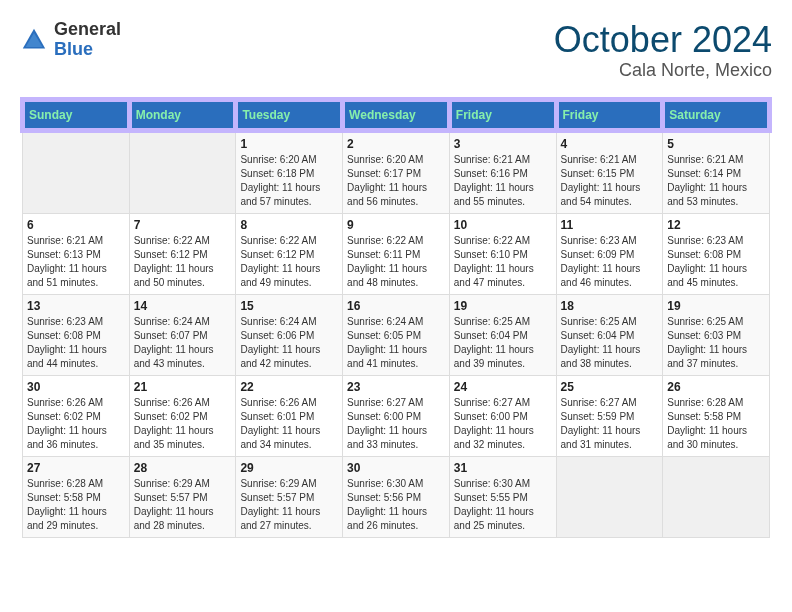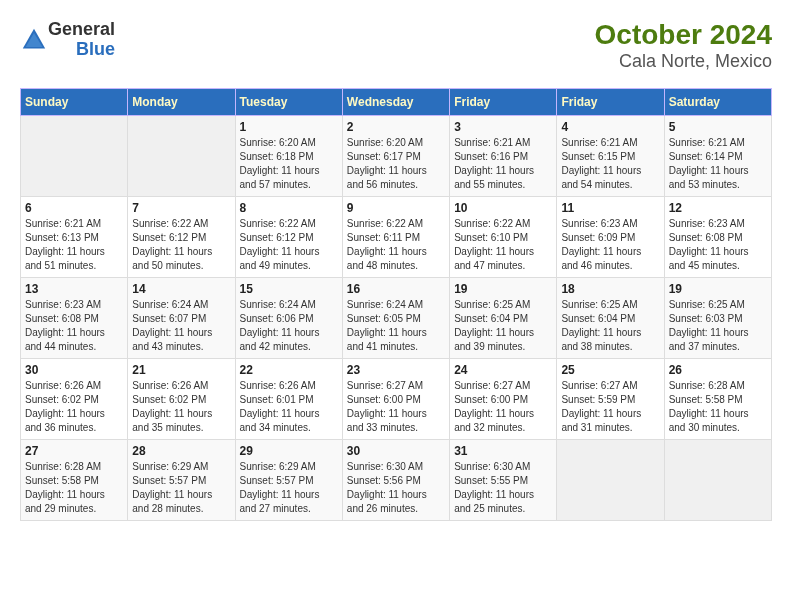--- a/index.html
+++ b/index.html
@@ -12,60 +12,59 @@
     }
     .header {
       display: flex;
       justify-content: space-between;
       align-items: flex-start;
       margin-bottom: 16px;
     }
     .logo {
       display: flex;
       align-items: center;
-      gap: 0;
-      text-align: right;
+      gap: 6px;
     }
     .logo-text {
       font-size: 18px;
       font-weight: bold;
       line-height: 1.1;
     }
     .logo-text .general { color: #333; }
     .logo-text .blue { color: #2a6ebd; }
     .logo-icon {
       width: 28px;
       height: 28px;
     }
     .title-block {
       text-align: right;
     }
     .month-title {
-      font-size: 28px;
-      font-weight: bold;
-      color: #4d7c0f;
+      font-size: 36px;
+      font-weight: normal;
+      color: #0c4a6e;
       line-height: 1.1;
     }
     .subtitle {
       font-size: 18px;
       color: #555;
     }
     table {
       width: 100%;
       border-collapse: collapse;
       font-size: 11px;
     }
     thead tr th {
       background-color: #2a6ebd;
-      color: #fef9c3;
+      color: #86efac;
       padding: 6px 4px;
       text-align: left;
       font-size: 12px;
       font-weight: bold;
-      border: 1px solid #c4b5fd;
+      border: 5px solid #c4b5fd;
     }
     tbody tr td {
       vertical-align: top;
       padding: 4px 4px;
       border: 1px solid #ddd;
       background: #fff;
       min-height: 80px;
       width: calc(100% / 7);
     }
     tbody tr:nth-child(odd) td {

